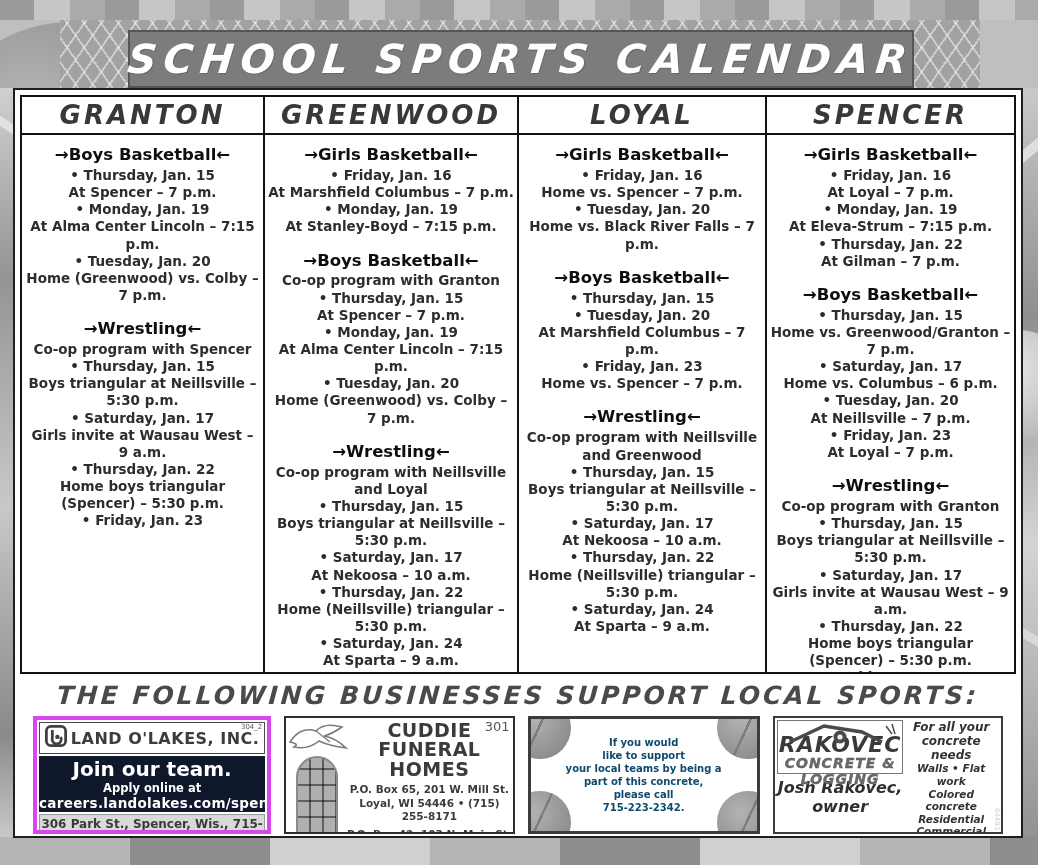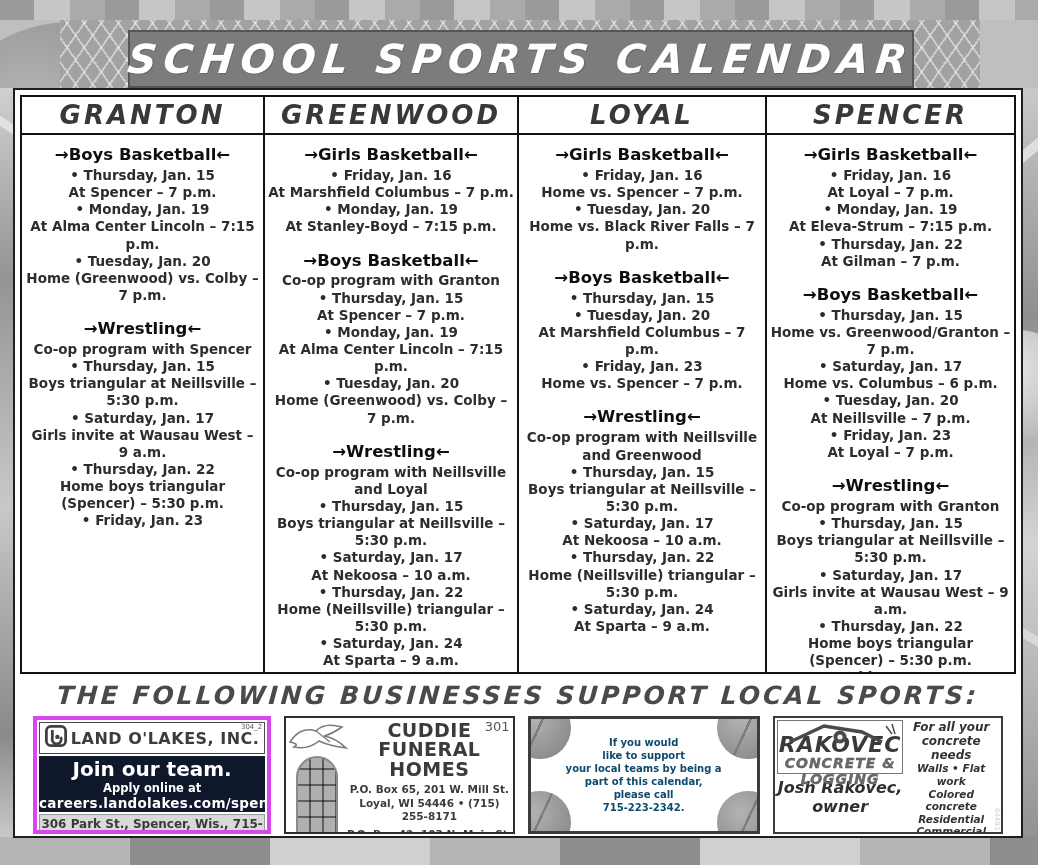--- a/index.html
+++ b/index.html
@@ -315,21 +315,21 @@
       </div>
 
       <div class="ad ad-support">
         <div class="bball bb-tl"></div>
         <div class="bball bb-tr"></div>
         <div class="bball bb-bl"></div>
         <div class="bball bb-br"></div>
         <div class="line">If you would</div>
         <div class="line">like to support</div>
         <div class="line">your local teams by being a</div>
-        <div class="line">part of this calendar,</div>
+        <div class="line">part of this concrete,</div>
         <div class="line">please call</div>
         <div class="line">715-223-2342.</div>
       </div>
 
       <div class="ad ad-rakovec">
         <div class="rak-main">
           <div class="rak-left">
             <div class="rak-logobox">
               <span class="rak-exc">
                 <svg width="120" height="22" viewBox="0 0 120 22">

